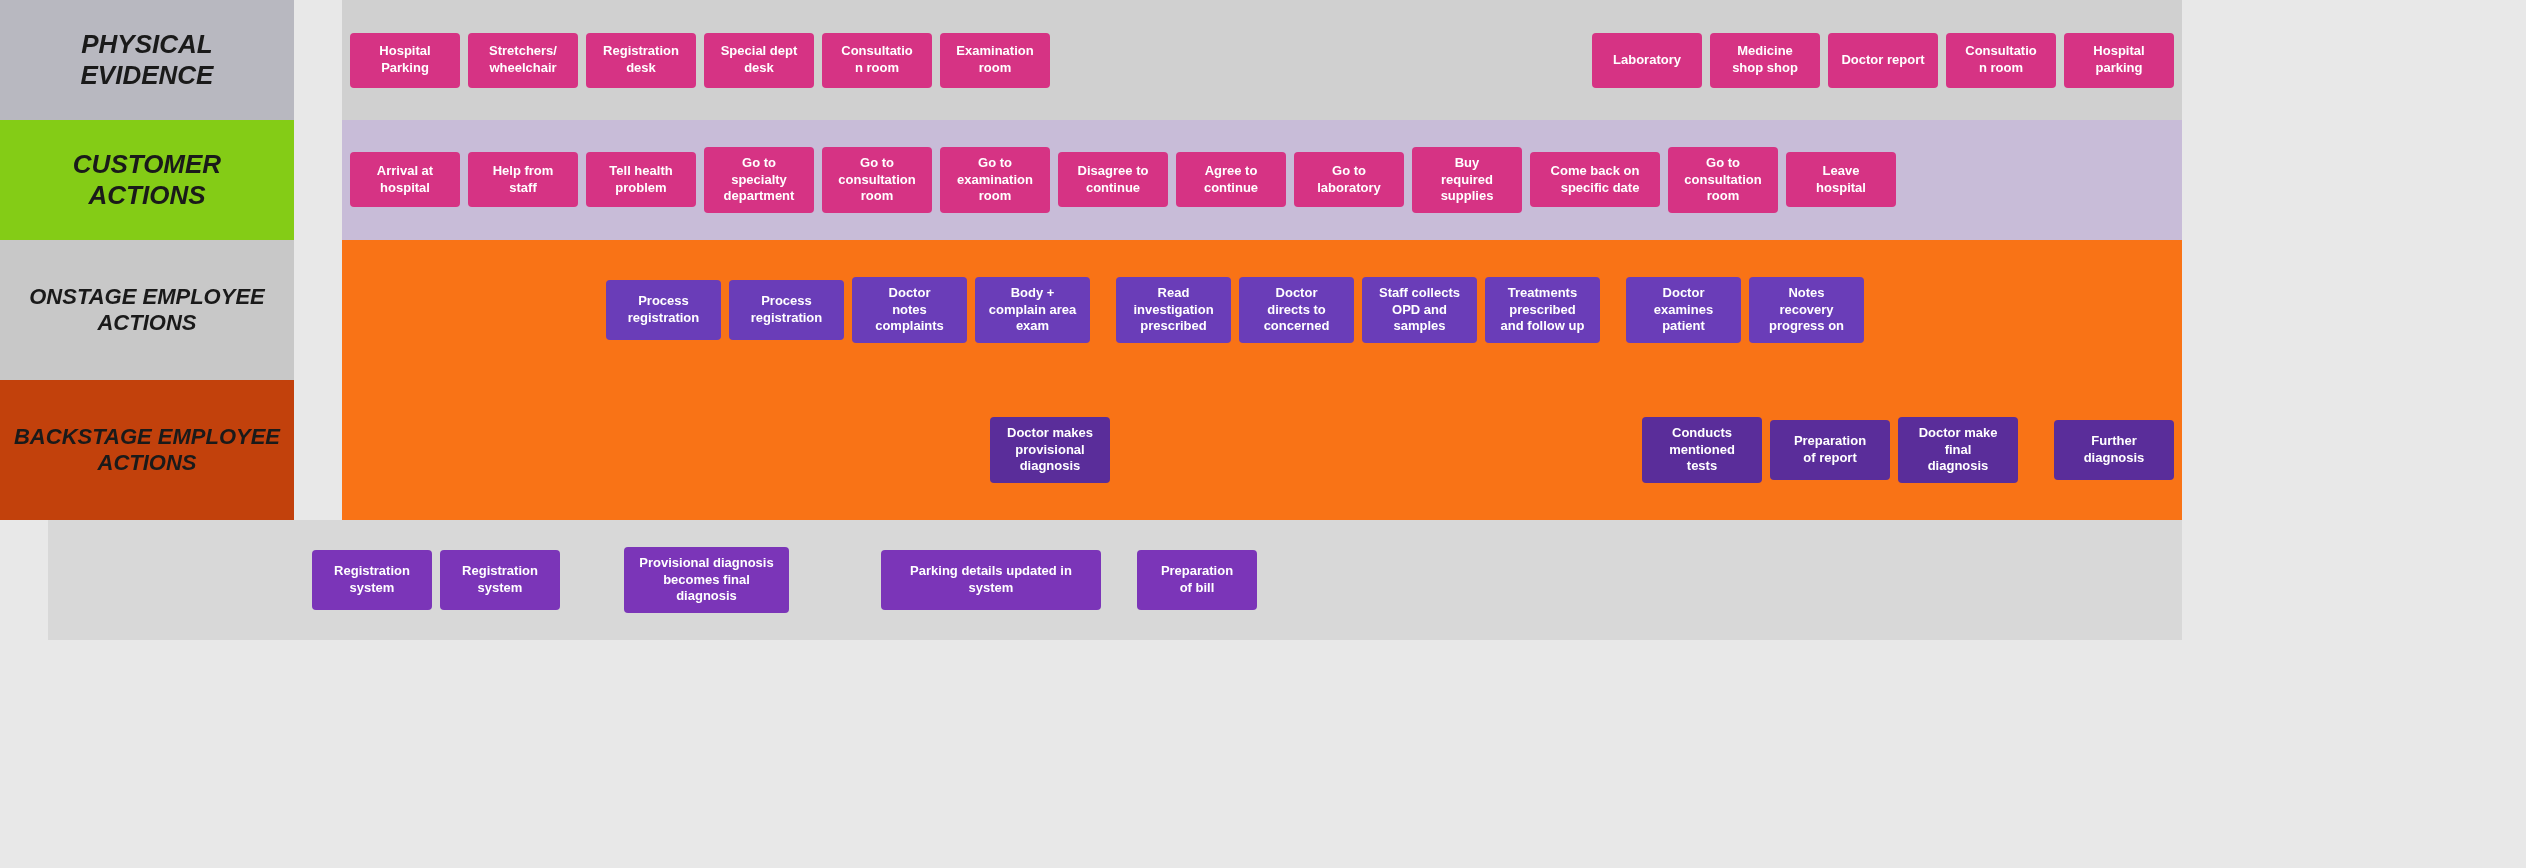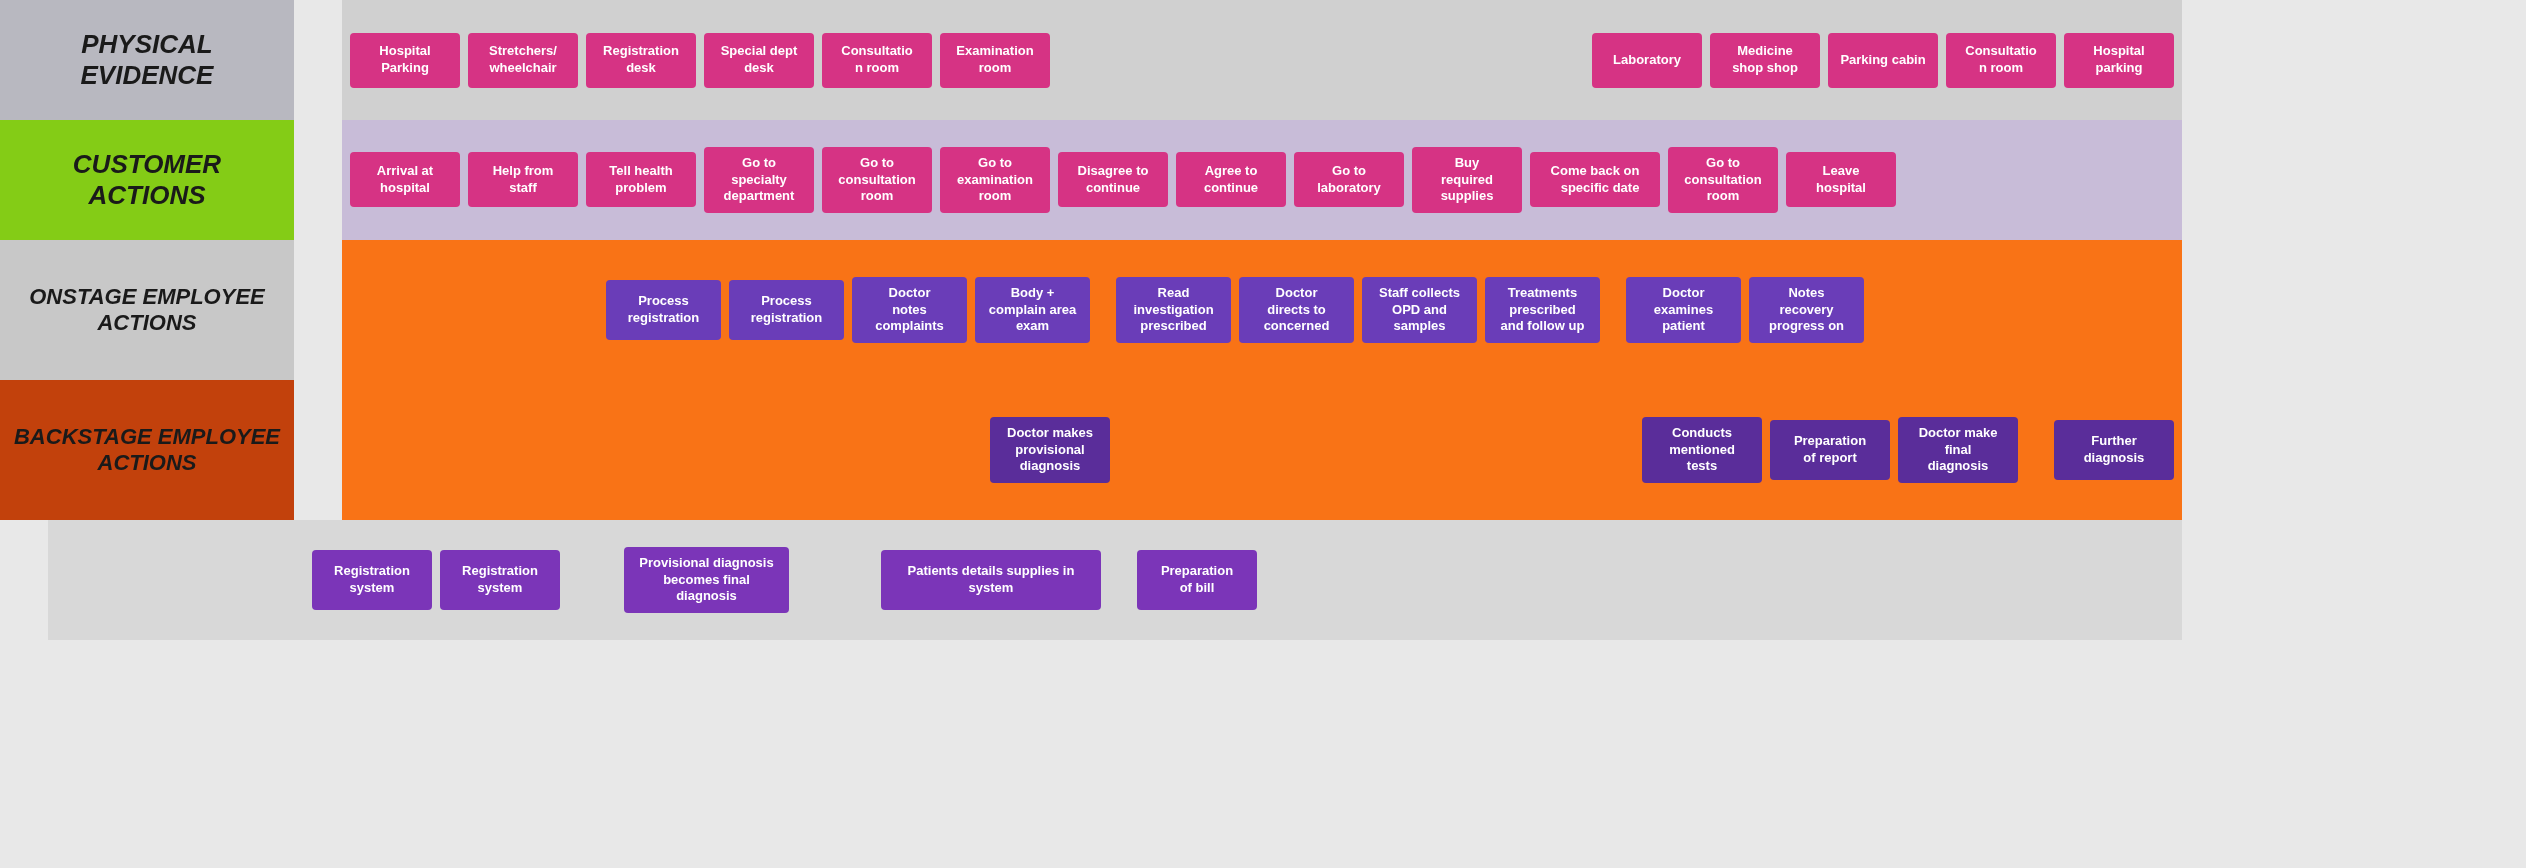--- a/index.html
+++ b/index.html
@@ -124,21 +124,21 @@
       <div class="cards-row">
         <div class="card card-pink">Hospital<br>Parking</div>
         <div class="card card-pink">Stretchers/<br>wheelchair</div>
         <div class="card card-pink">Registration<br>desk</div>
         <div class="card card-pink">Special dept<br>desk</div>
         <div class="card card-pink">Consultatio<br>n room</div>
         <div class="card card-pink">Examination<br>room</div>
         <div style="flex:2;min-width:80px;"></div>
         <div class="card card-pink">Laboratory</div>
         <div class="card card-pink">Medicine<br>shop shop</div>
-        <div class="card card-pink">Parking cabin</div>
+        <div class="card card-pink">Doctor report</div>
         <div class="card card-pink">Consultatio<br>n room</div>
         <div class="card card-pink">Hospital<br>parking</div>
       </div>
     </div>
   </div>
 
   <div class="section">
     <div class="section-label-col bg-customer-label" style="min-height:120px;">
       <span style="white-space:pre-line;">CUSTOMER
 ACTIONS</span>
@@ -216,20 +216,20 @@
         <div style="min-width:120px;"></div>
         <div style="min-width:120px;"></div>
         <div class="card card-support">Registration<br>system</div>
         <div class="card card-support">Registration<br>system</div>
         <div style="min-width:20px;"></div>
         <div style="min-width:20px;"></div>
         <div class="card card-support" style="min-width:165px;">Provisional diagnosis<br>becomes final<br>diagnosis</div>
         <div style="min-width:20px;"></div>
         <div style="min-width:20px;"></div>
         <div style="min-width:20px;"></div>
-        <div class="card card-support" style="min-width:220px;">Patients details supplies in system</div>
+        <div class="card card-support" style="min-width:220px;">Parking details updated in system</div>
         <div style="min-width:20px;"></div>
         <div class="card card-support">Preparation<br>of bill</div>
       </div>
     </div>
   </div>
 
 </div>
 
 </body></html>

